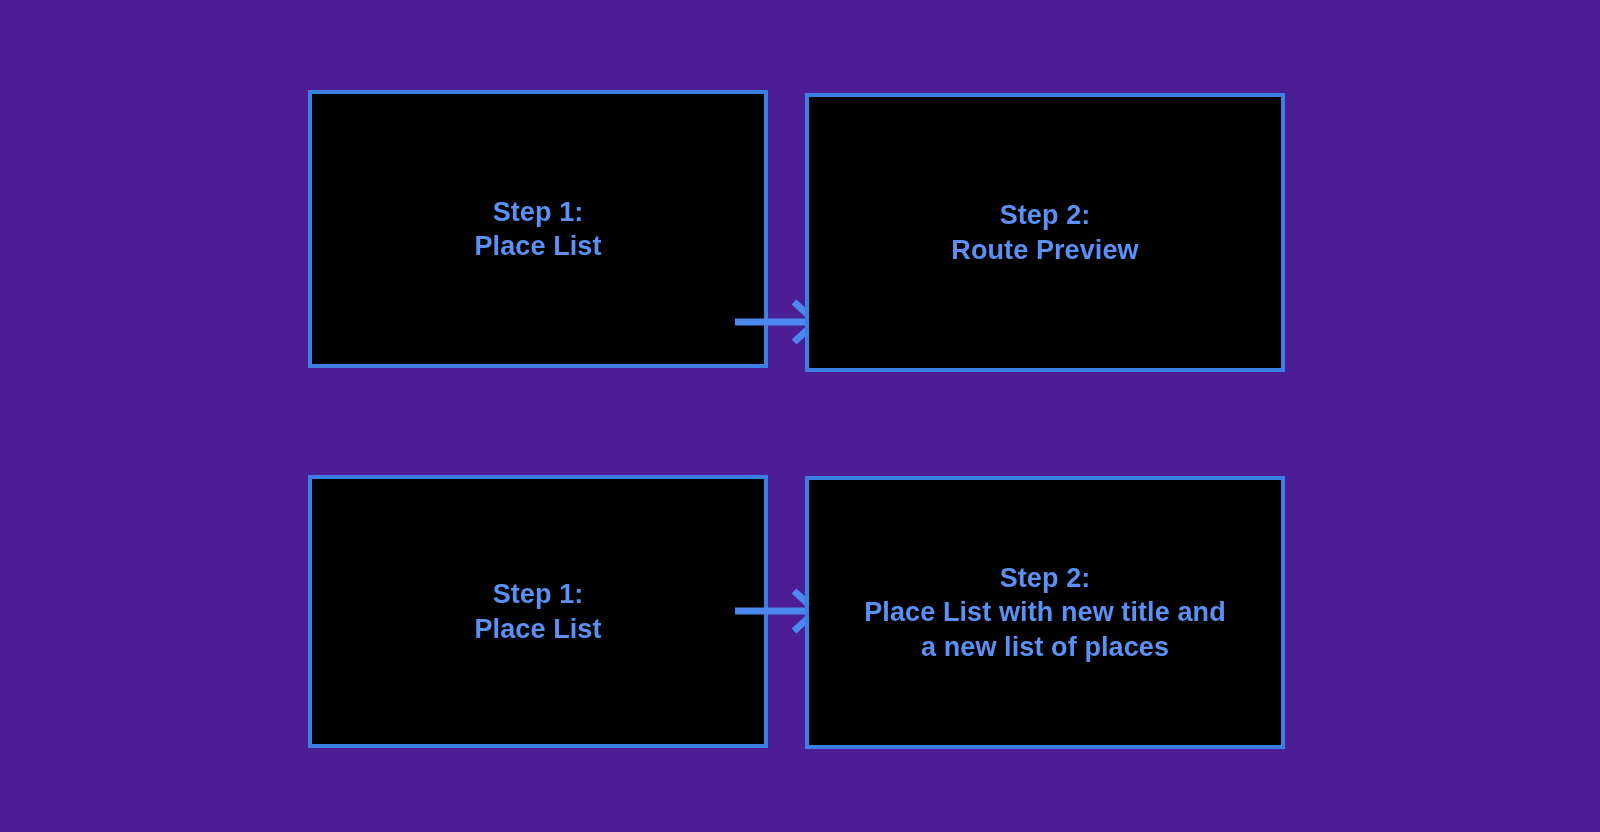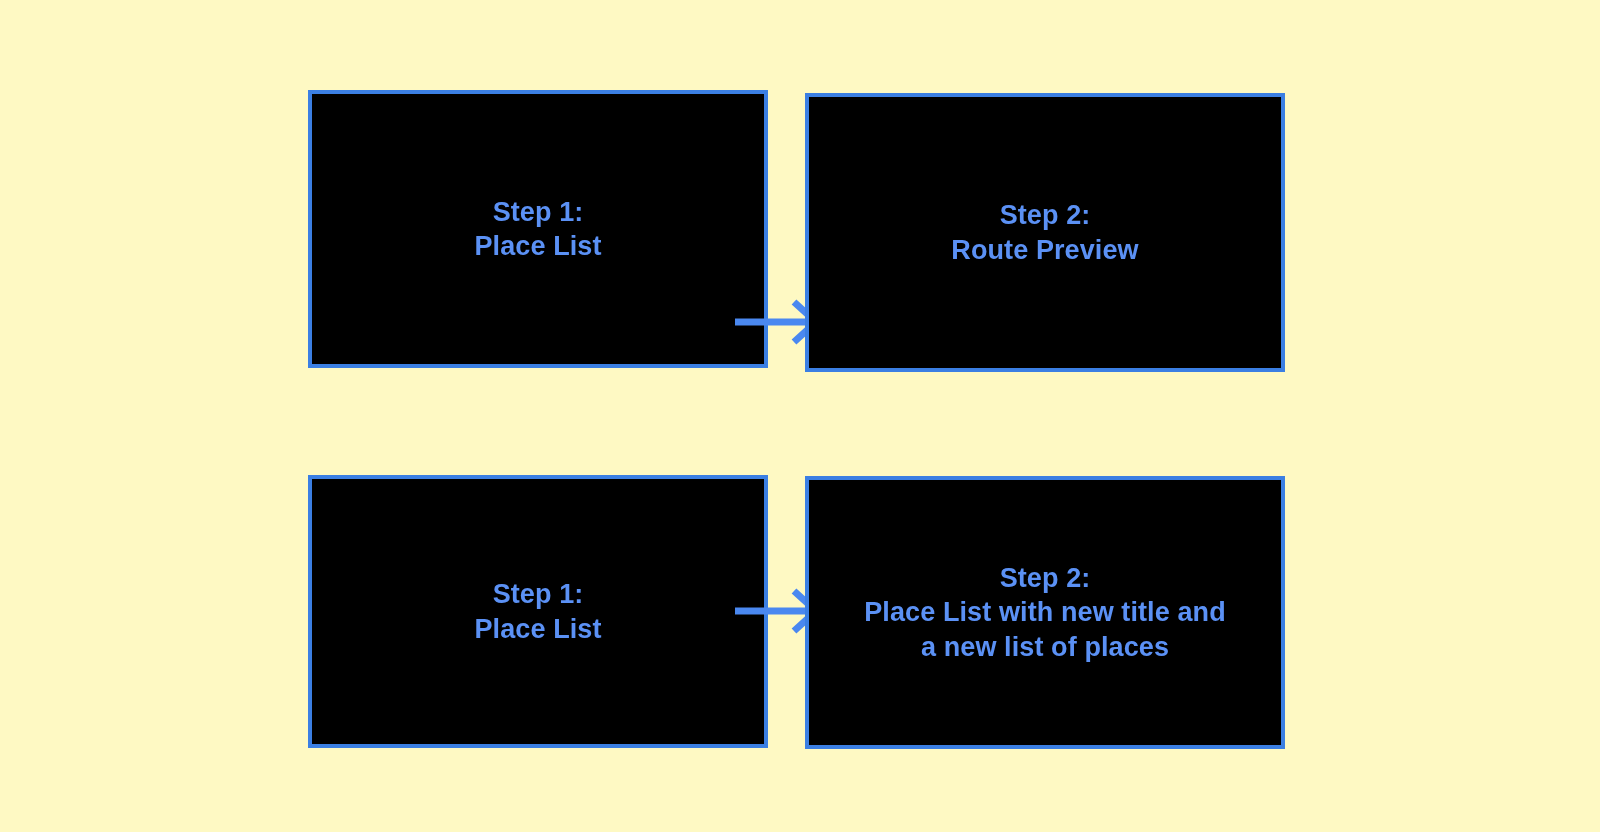--- a/index.html
+++ b/index.html
@@ -66,21 +66,21 @@
   }
   #row-top .connector { left: 730px; top: 206px; width: 92px; height: 52px; }
   #row-bot .connector { left: 730px; top: 585px; width: 92px; height: 52px; }
   #row-bot .connector { top: 0; }
 
   .connector svg { display: block; overflow: visible; }
 </style>
 </head>
 <body style="background: rgb(0, 0, 0);">
 
-<div id="canvas" style="background: #fef9c3;">
+<div id="canvas" style="background: #4c1d95;">
 
   <div class="flow-row" id="row-top">
 
     <div class="node-box node-left" style="border-color: rgb(59, 127, 227); background: rgb(0, 0, 0);">
       <div class="node-label" style="color: rgb(91, 145, 245);">Step 1:
 Place List</div>
     </div>
 
     <div class="connector">
       <svg width="92" height="52" viewBox="0 0 92 52" aria-hidden="true">

